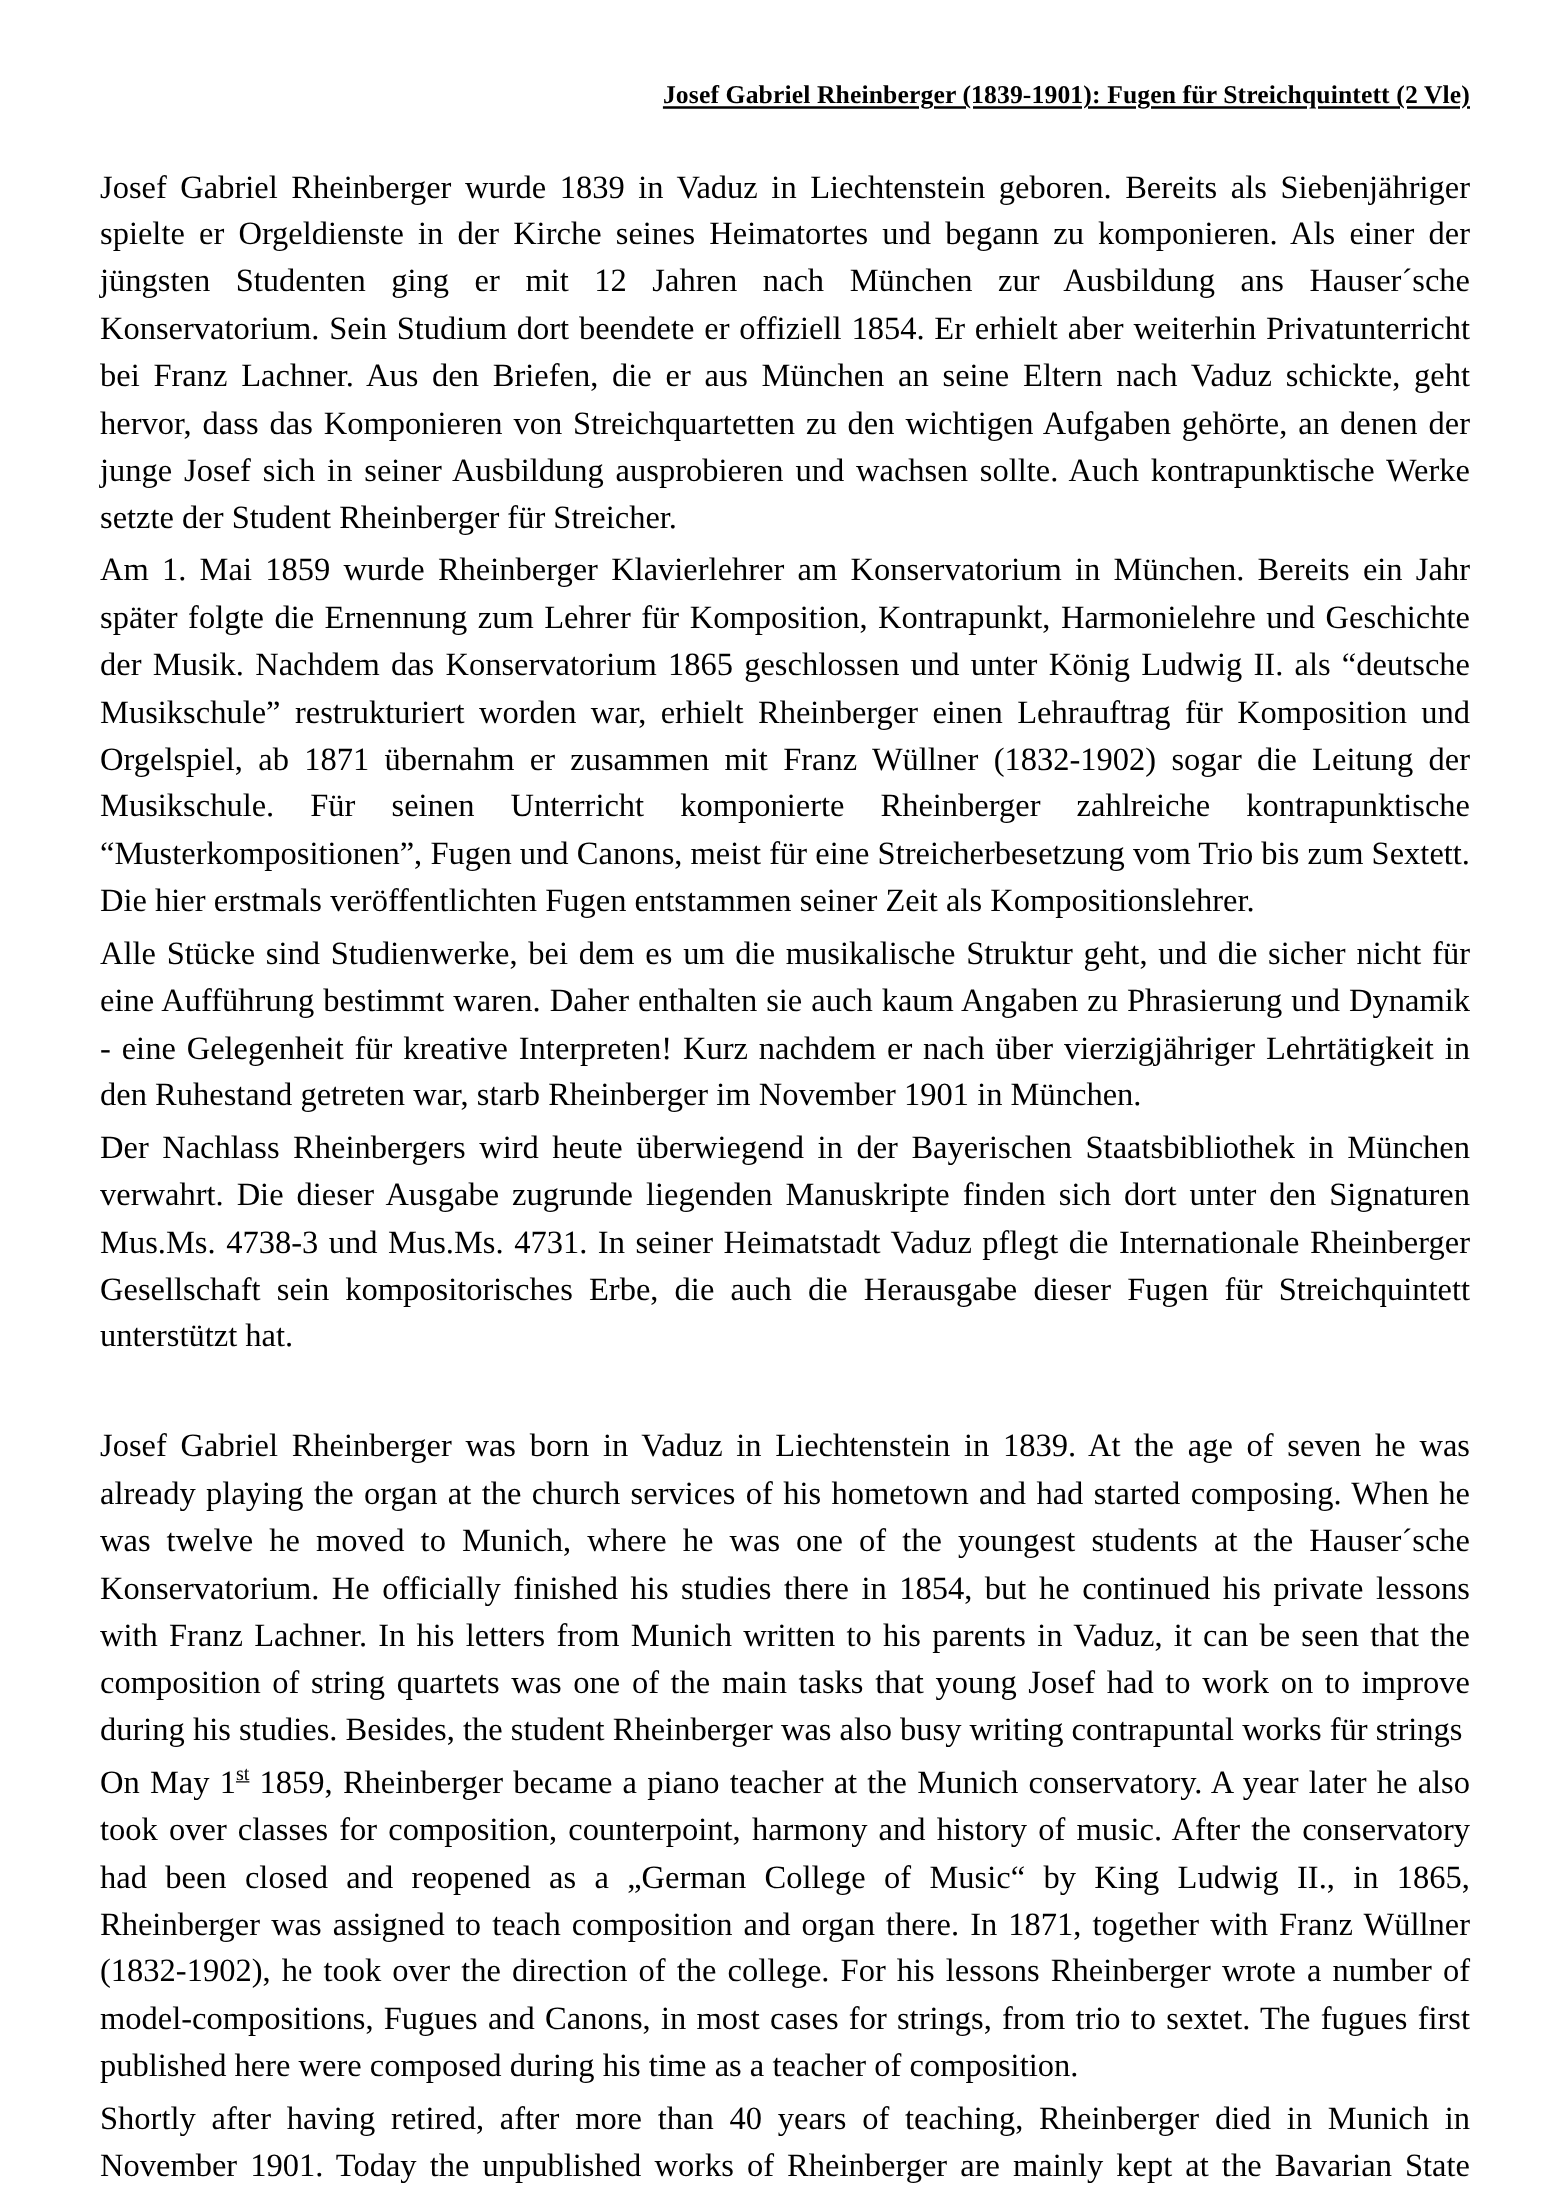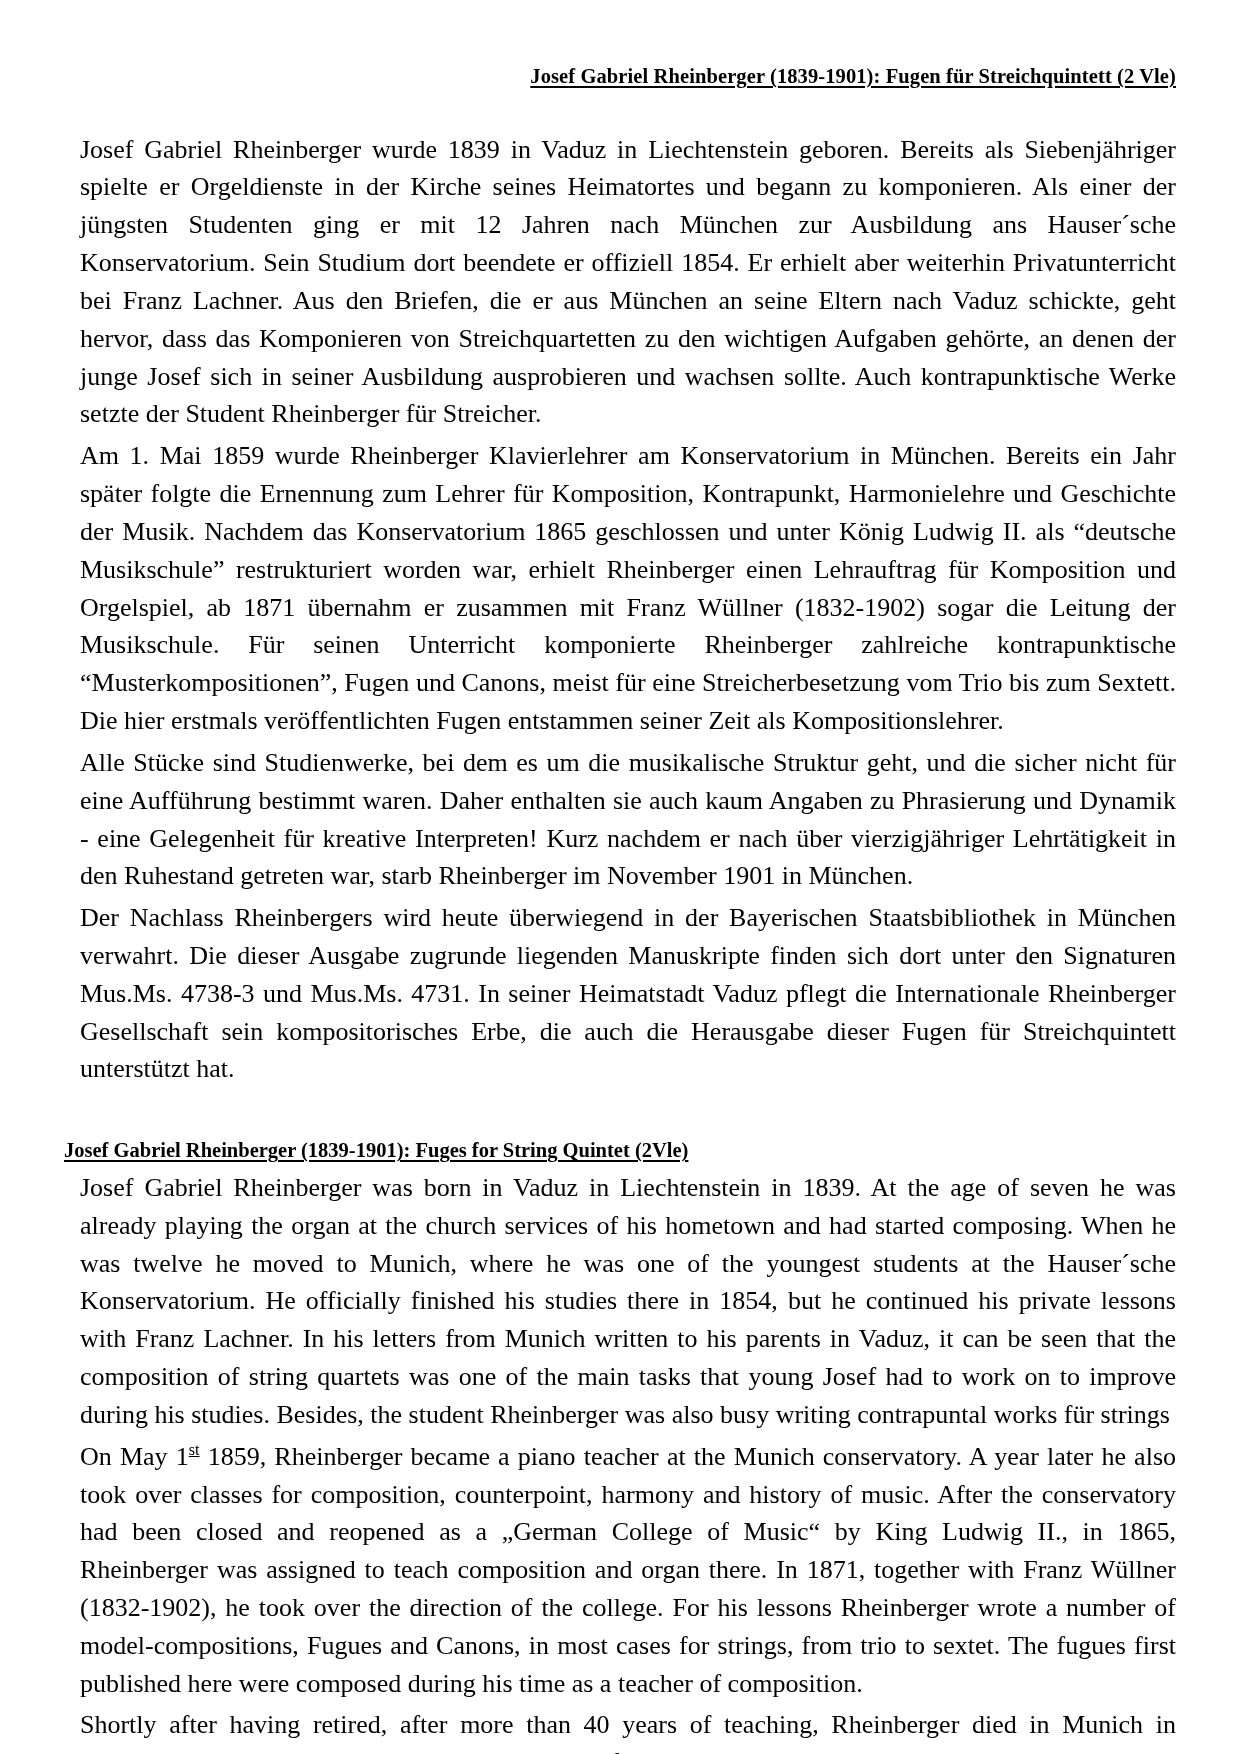--- a/index.html
+++ b/index.html
@@ -78,21 +78,20 @@
 
   <div class="section-de">
     <p class="para first">Josef Gabriel Rheinberger wurde 1839 in Vaduz in Liechtenstein geboren. Bereits als Siebenjähriger spielte er Orgeldienste in der Kirche seines Heimatortes und begann zu komponieren. Als einer der jüngsten Studenten ging er mit 12 Jahren nach München zur Ausbildung ans Hauser´sche Konservatorium. Sein Studium dort beendete er offiziell 1854. Er erhielt aber weiterhin Privatunterricht bei Franz Lachner. Aus den Briefen, die er aus München an seine Eltern nach Vaduz schickte, geht hervor, dass das Komponieren von Streichquartetten zu den wichtigen Aufgaben gehörte, an denen der junge Josef sich in seiner Ausbildung ausprobieren und wachsen sollte. Auch kontrapunktische Werke setzte der Student Rheinberger für Streicher.</p>
     <p class="para">Am 1. Mai 1859 wurde Rheinberger Klavierlehrer am Konservatorium in München. Bereits ein Jahr später folgte die Ernennung zum Lehrer für Komposition, Kontrapunkt, Harmonielehre und Geschichte der Musik. Nachdem das Konservatorium 1865 geschlossen und unter König Ludwig II. als “deutsche Musikschule” restrukturiert worden war, erhielt Rheinberger einen Lehrauftrag für Komposition und Orgelspiel, ab 1871 übernahm er zusammen mit Franz Wüllner (1832-1902) sogar die Leitung der Musikschule. Für seinen Unterricht komponierte Rheinberger zahlreiche kontrapunktische “Musterkompositionen”, Fugen und Canons, meist für eine Streicherbesetzung vom Trio bis zum Sextett. Die hier erstmals veröffentlichten Fugen entstammen seiner Zeit als Kompositionslehrer.</p>
     <p class="para">Alle Stücke sind Studienwerke, bei dem es um die musikalische Struktur geht, und die sicher nicht für eine Aufführung bestimmt waren. Daher enthalten sie auch kaum Angaben zu Phrasierung und Dynamik - eine Gelegenheit für kreative Interpreten! Kurz nachdem er nach über vierzigjähriger Lehrtätigkeit in den Ruhestand getreten war, starb Rheinberger im November 1901 in München.</p>
     <p class="para">Der Nachlass Rheinbergers wird heute überwiegend in der Bayerischen Staatsbibliothek in München verwahrt. Die dieser Ausgabe zugrunde liegenden Manuskripte finden sich dort unter den Signaturen Mus.Ms. 4738-3 und Mus.Ms. 4731. In seiner Heimatstadt Vaduz pflegt die Internationale Rheinberger Gesellschaft sein kompositorisches Erbe, die auch die Herausgabe dieser Fugen für Streichquintett unterstützt hat.</p>
   </div>
 
   <div class="gap-after-de"></div>
 
-  <h2 class="doc-title-en">Josef Gabriel Rheinberger (1839-1901): Fuges for String Quintet (2Vle)</h2>
 
   <div class="section-en">
     <p class="para">Josef Gabriel Rheinberger was born in Vaduz in Liechtenstein in 1839. At the age of seven he was already playing the organ at the church services of his hometown and had started composing. When he was twelve he moved to Munich, where he was one of the youngest students at the Hauser´sche Konservatorium. He officially finished his studies there in 1854, but he continued his private lessons with Franz Lachner. In his letters from Munich written to his parents in Vaduz, it can be seen that the composition of string quartets was one of the main tasks that young Josef had to work on to improve during his studies. Besides, the student Rheinberger was also busy writing contrapuntal works für strings</p>
     <p class="para"><span>On May 1</span><sup>st</sup><span> 1859, Rheinberger became a piano teacher at the Munich conservatory. A year later he also took over classes for composition, counterpoint, harmony and history of music. After the conservatory had been closed and reopened as a „German College of Music“ by King Ludwig II., in 1865, Rheinberger was assigned to teach composition and organ there. In 1871, together with Franz Wüllner (1832-1902), he took over the direction of the college. For his lessons Rheinberger wrote a number of model-compositions, Fugues and Canons, in most cases for strings, from trio to sextet. The fugues first published here were composed during his time as a teacher of composition.</span></p>
     <p class="para">Shortly after having retired, after more than 40 years of teaching, Rheinberger died in Munich in November 1901. Today the unpublished works of Rheinberger are mainly kept at the Bavarian State Library in Munich. The manuscripts, used for this first edition, can be found there with the signatures Mus.Ms. 4738-3 and Mus.Ms. 4731. In his hometown Vaduz the International Rheinberger Society is looking after his musical heritage and has helped to realise the edition of the fugues for stringquintet.</p>
   </div>
 
   <div class="credit">Christian Starke, Gräfelfing, 2019/ translation Hiltrud Starke</div>
 
 </div>

